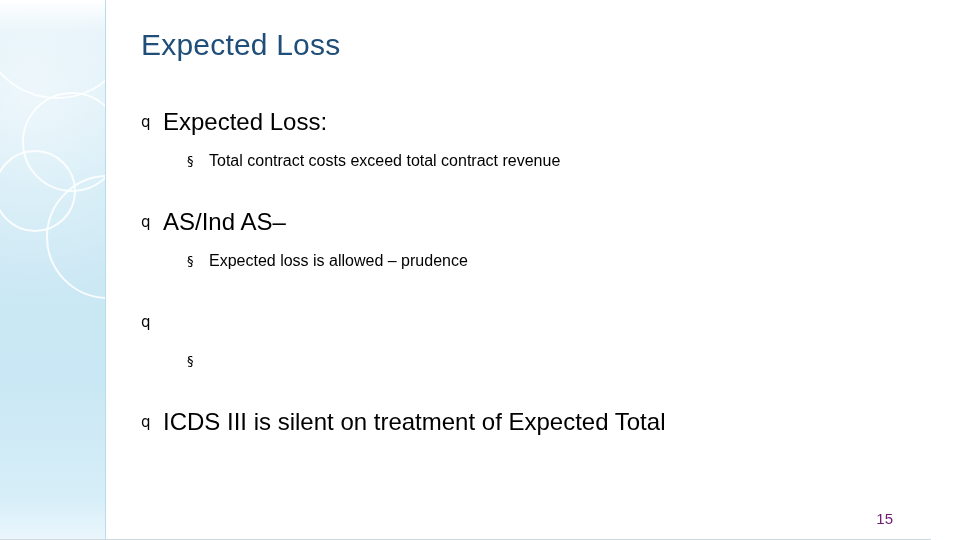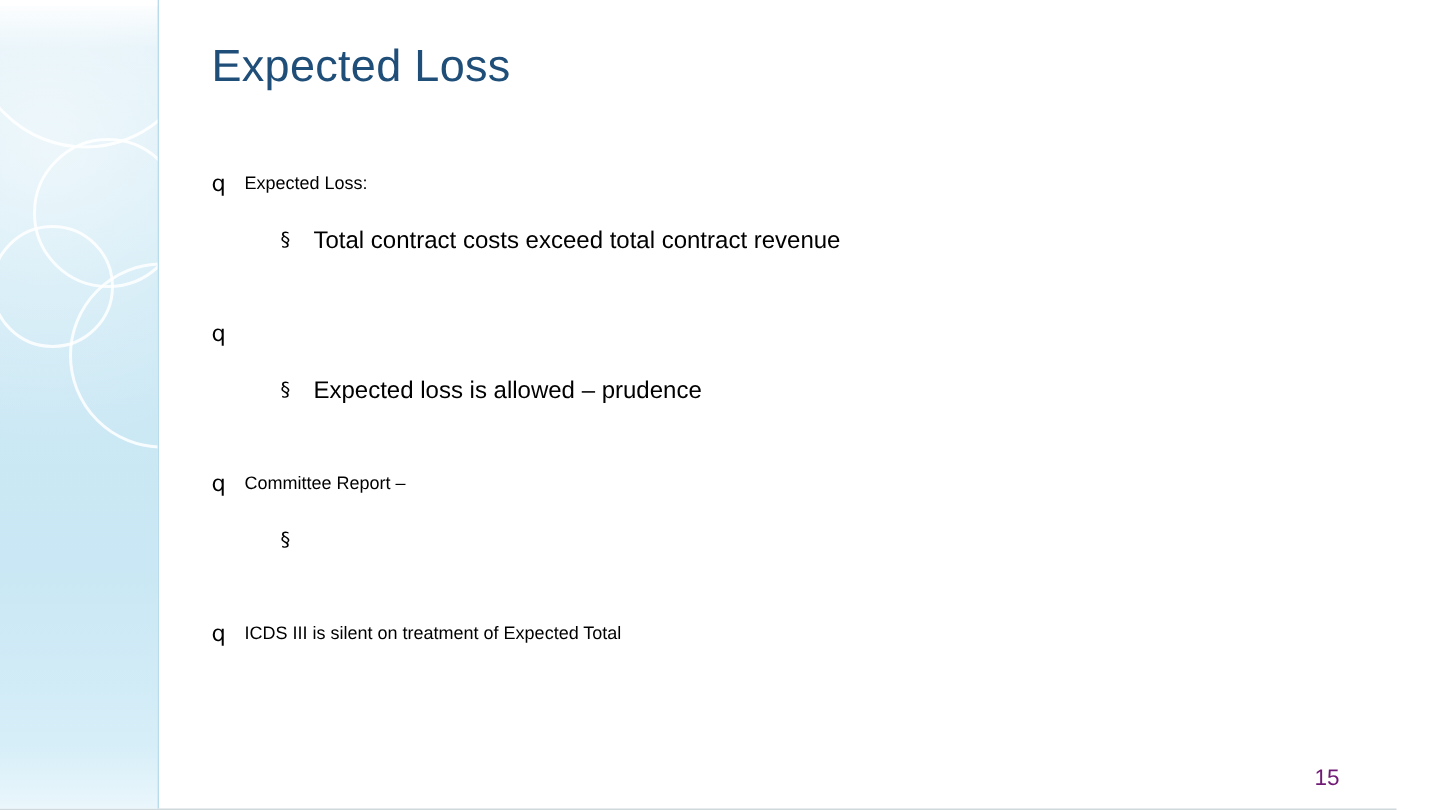--- a/index.html
+++ b/index.html
@@ -102,21 +102,21 @@
   }
   .lvl1 .bullet {
     width: 22px;
     min-width: 22px;
     font-size: 15px;
     color: #000000;
     line-height: 28px;
     font-family: "DejaVu Sans", sans-serif;
   }
   .lvl1 .text {
-    font-size: 12px;
+    font-size: 24px;
     color: #000000;
     line-height: 28px;
   }
   .lvl2 {
     display: flex;
     align-items: flex-start;
     margin-left: 46px;
   }
   .lvl2 .bullet {
     width: 22px;
@@ -166,29 +166,29 @@
         <span class="bullet">q</span>
         <span class="text">Expected Loss:</span>
       </div>
       <div class="lvl2 gap-lvl2">
         <span class="bullet">§</span>
         <span class="text">Total contract costs exceed total contract revenue</span>
       </div>
 
       <div class="lvl1 gap-group">
         <span class="bullet">q</span>
+        <span class="text">AS/Ind AS–</span>
       </div>
       <div class="lvl2 gap-lvl2">
         <span class="bullet">§</span>
         <span class="text">Expected loss is allowed – prudence</span>
       </div>
 
       <div class="lvl1 gap-group">
         <span class="bullet">q</span>
-        <span class="text">Committee Report –</span>
       </div>
       <div class="lvl2 gap-lvl2">
         <span class="bullet">§</span>
       </div>
 
       <div class="lvl1 gap-group">
         <span class="bullet">q</span>
         <span class="text">ICDS III is silent on treatment of Expected Total</span>
       </div>
 

